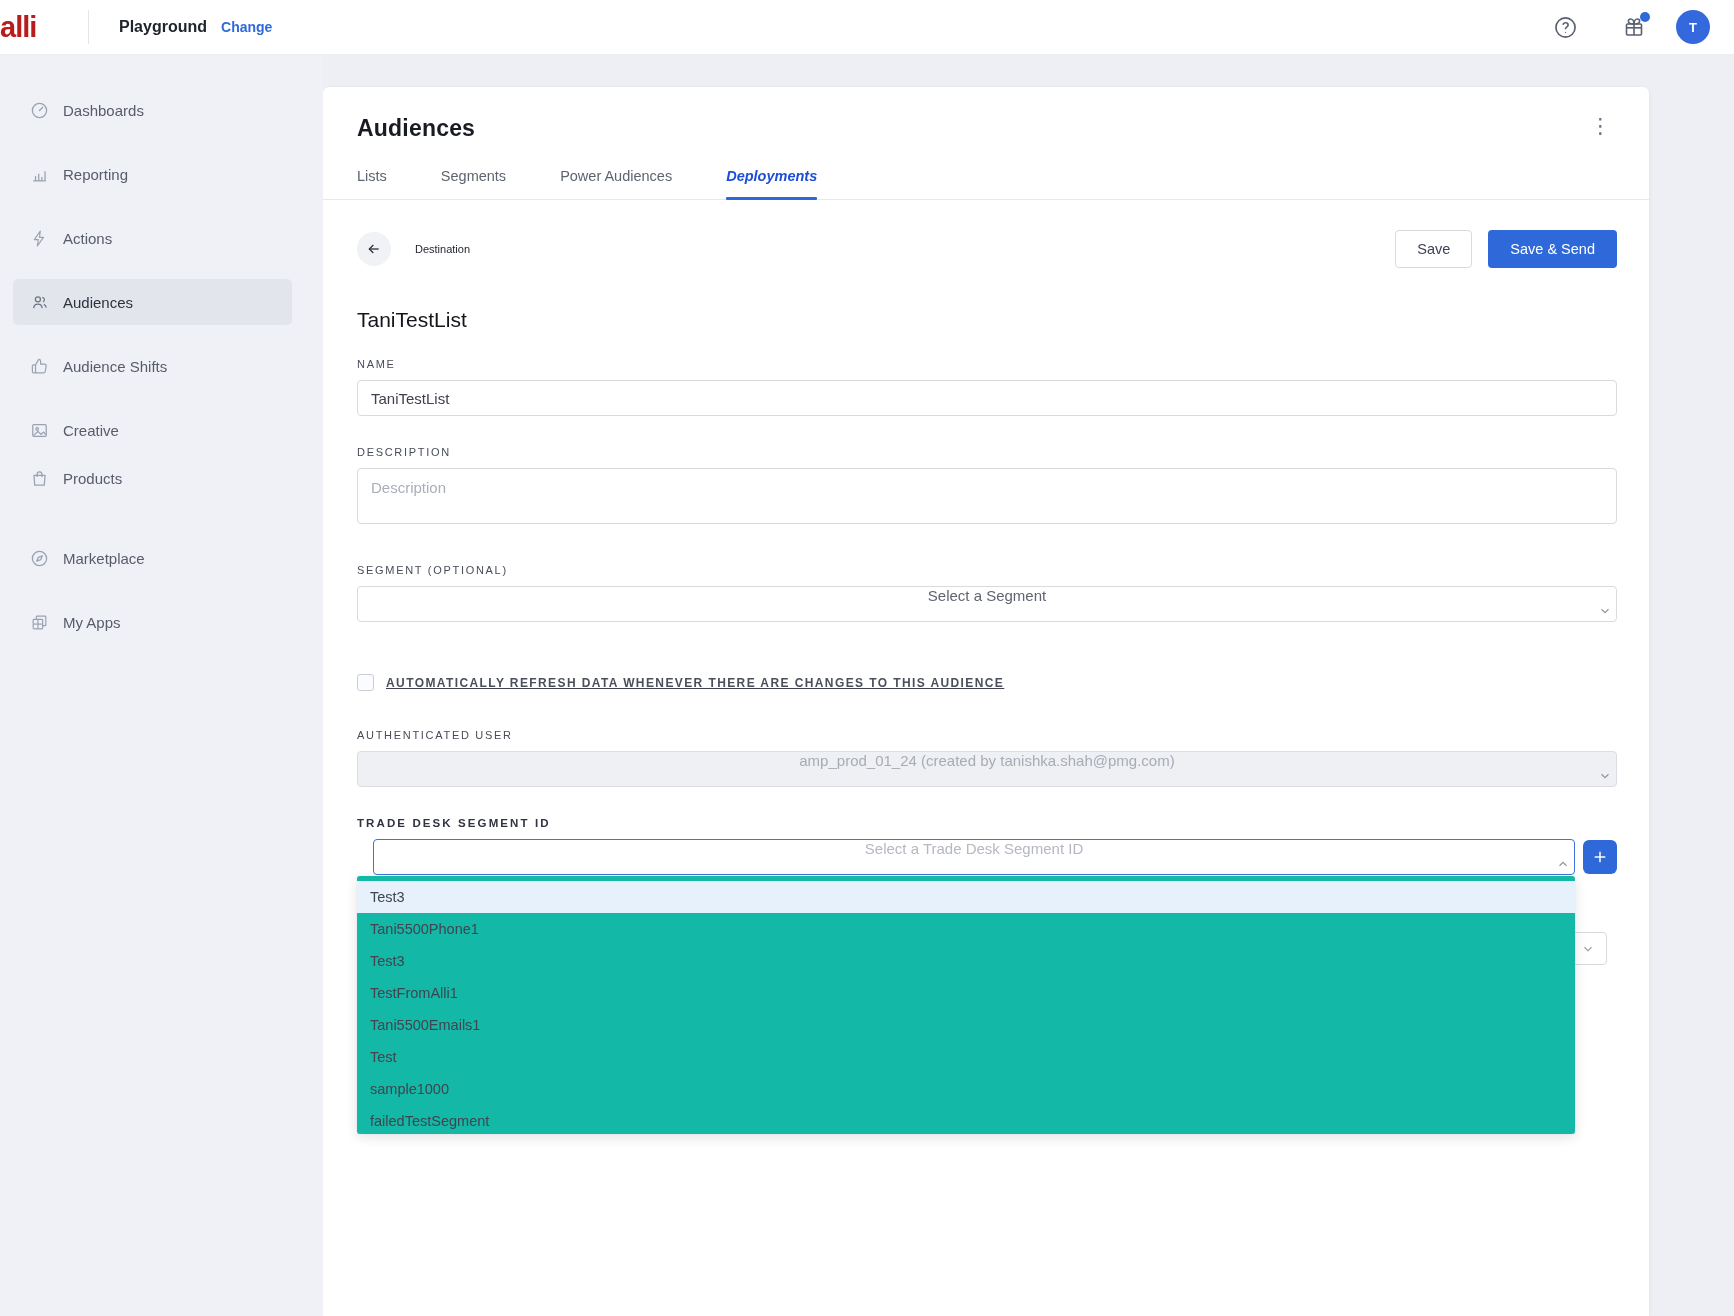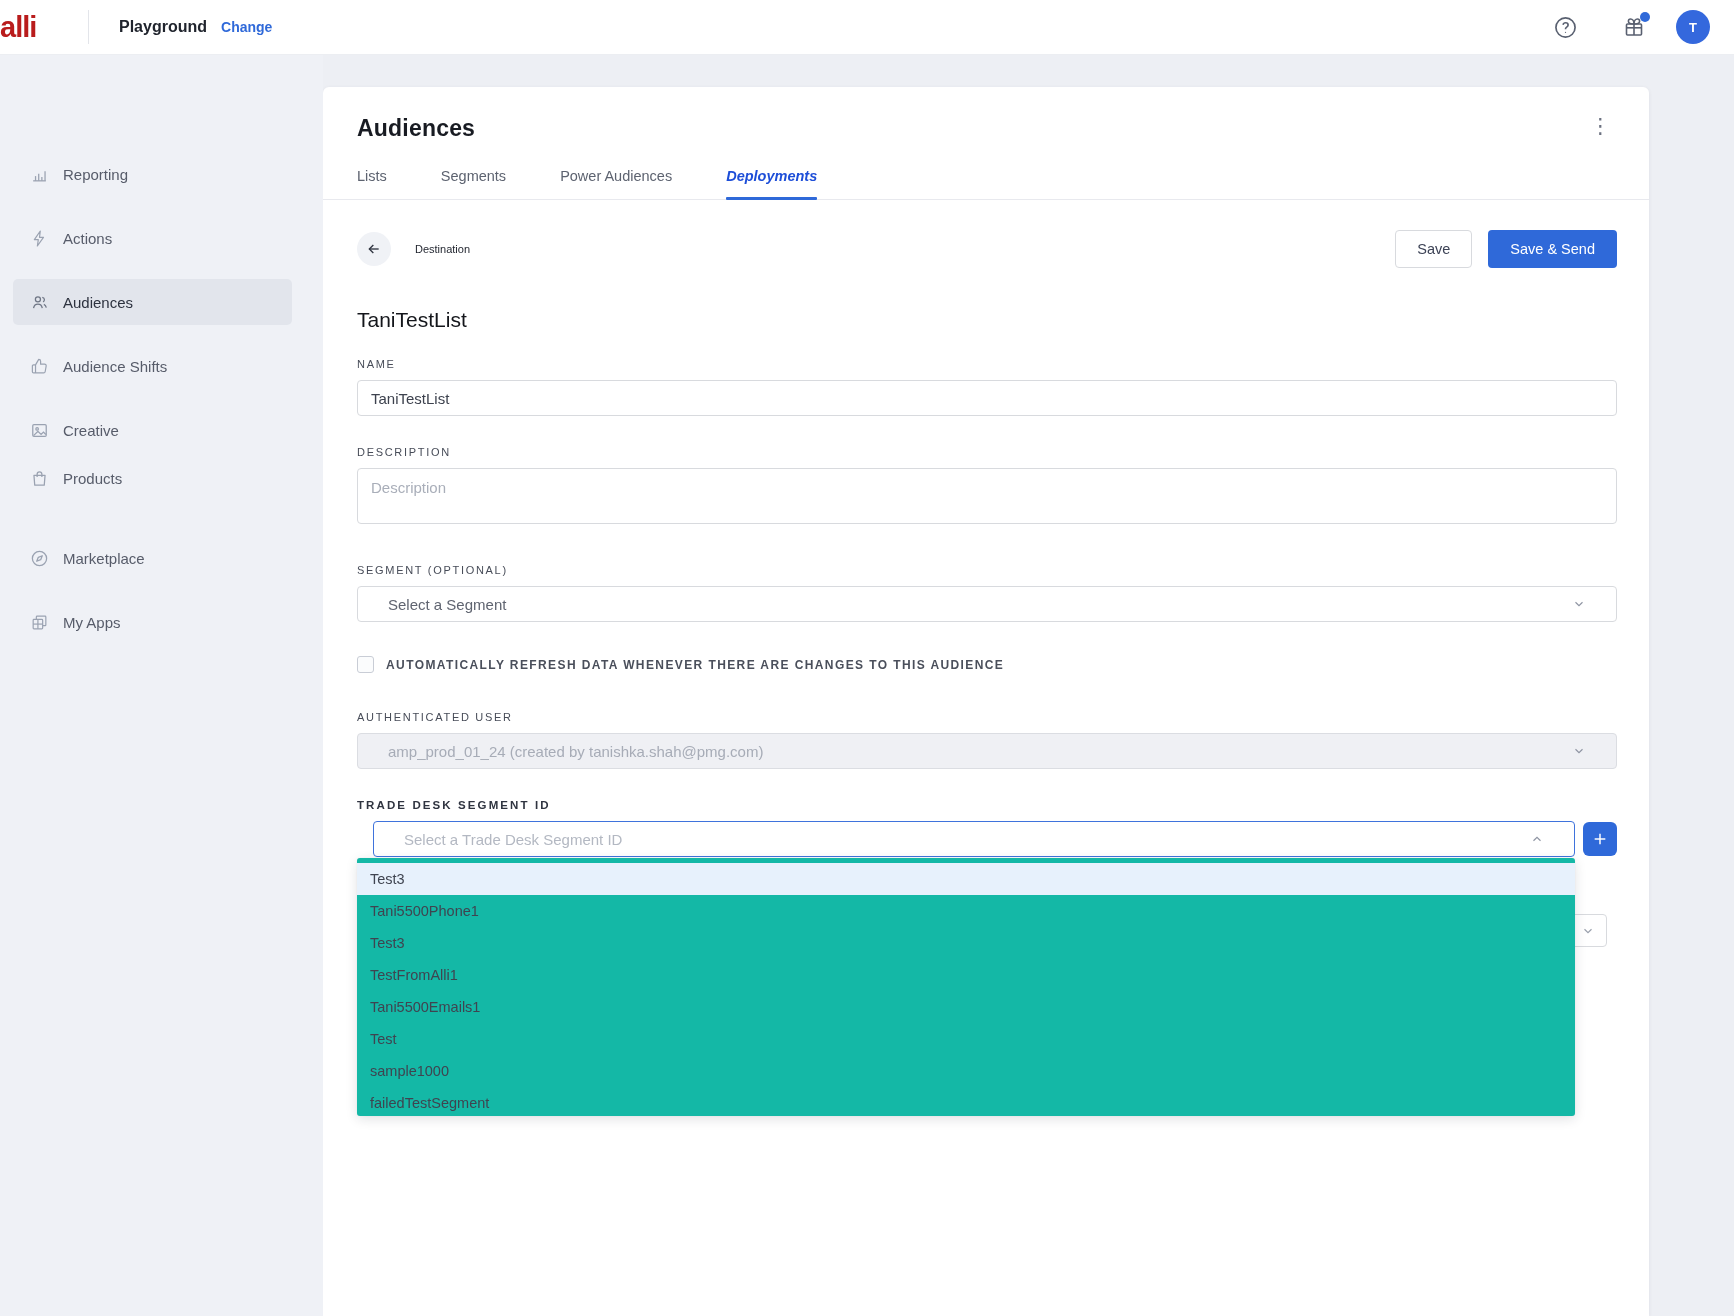--- a/index.html
+++ b/index.html
@@ -40,27 +40,27 @@
   .subheader { padding:30px 32px 0 34px; display:flex; align-items:center; }
   .back-btn { width:34px; height:34px; border-radius:50%; background:#f0f2f6; border:none; color:#2f3440; display:flex; align-items:center; justify-content:center; cursor:pointer; }
   .subheader-title { margin-left:24px; font-size:11px; font-weight:500; color:#1e222c; }
   .btn-save { margin-left:auto; height:38px; padding:0 21px; background:#fff; border:1px solid #d8dade; border-radius:4px; font-size:14.5px; font-weight:500; color:#3d4356; cursor:pointer; font-family:inherit; }
   .btn-save-send { margin-left:16px; height:38px; padding:0 22px; background:#2f69d9; border:none; border-radius:4px; font-size:14.5px; font-weight:500; color:#ffffff; cursor:pointer; font-family:inherit; }
 
   .form { padding:40px 32px 40px 34px; position:relative; }
   .form-heading { font-size:21px; font-weight:500; color:#14161b; margin-bottom:26px; }
   .flabel { display:block; font-size:11px; font-weight:400; letter-spacing:1.7px; color:#474c58; margin-bottom:10px; }
   .flabel.dark { font-size:11.5px; font-weight:700; letter-spacing:2.1px; color:#2f3440; }
-  .mt30 { margin-top:30px; } .mt34 { margin-top:34px; } .mt36 { margin-top:36px; } .mt38 { margin-top:38px; }
+  .mt30 { margin-top:30px; } .mt34 { margin-top:52px;text-decoration:underline; } .mt36 { margin-top:36px; } .mt38 { margin-top:38px; }
 
   .text-input { width:100%; height:36px; border:1px solid #d8dade; border-radius:4px; padding:0 13px; font-size:15px; color:#3d424e; font-family:inherit; background:#fff; }
   .text-area { width:100%; height:56px; border:1px solid #d8dade; border-radius:4px; padding:10px 13px; font-size:15px; color:#3d424e; font-family:inherit; resize:none; background:#fff; }
   .text-input::placeholder, .text-area::placeholder { color:#a9aeb9; }
 
-  .select { width:100%; height:36px; border:1px solid #d8dade; border-radius:4px; padding:0 30px; font-size:15px; display:flex; align-items:center; background:#fff; cursor:pointer; }
+  .select { width:100%; height:36px; border:1px solid #d8dade; border-radius:4px; padding:0 4px; font-size:15px; display:flex; align-items:center; background:#fff; cursor:pointer;flex-direction:column; }
   .select .sel-text { color:#5f6470; }
   .select .chev { margin-left:auto; color:#8f95a3; display:flex; }
   .select.disabled { background:#eff0f4; border-color:#dbdde2; cursor:default; }
   .select.disabled .sel-text { color:#a7acb7; }
   .select.focused { border:1.5px solid #3f73dc; }
   .select.focused .sel-text { color:#b3b8c2; }
 
   .check-row { display:flex; align-items:center; gap:12px; }
   .checkbox { appearance:none; -webkit-appearance:none; width:17px; height:17px; border:1px solid #c9cdd6; border-radius:3px; background:#fbfcfd; cursor:pointer; flex:none; }
   .check-label { font-size:12px; font-weight:700; letter-spacing:1.4px; color:#4a4f5b; cursor:pointer; }
@@ -102,20 +102,30 @@
         <path d="M12 9c0-3.2 1.6-5 3.4-5 1.4 0 2.2 1 2.2 2.2C17.6 8.2 15 9 12 9z"></path>
       </svg>
       <span class="notif-dot"></span>
     </div>
     <div class="avatar">T</div>
   </div>
 </div>
 
 <div class="sidebar">
 
+  <div class="side-item" style="top:32px">
+    <span class="sicon">
+      <svg width="19" height="19" viewBox="0 0 24 24" fill="none" stroke="currentColor" stroke-width="1.6">
+          <circle cx="12" cy="12" r="9"></circle>
+          <line x1="12" y1="12" x2="16.5" y2="7.5"></line>
+          <circle cx="12" cy="12" r="1" fill="currentColor" stroke="none"></circle>
+        </svg>
+    </span>
+    <span>Dashboards</span>
+  </div>
 
   <div class="side-item" style="top:96px">
     <span class="sicon">
       <svg width="19" height="19" viewBox="0 0 24 24" fill="none" stroke="currentColor" stroke-width="1.6">
           <path d="M4 20h16"></path>
           <path d="M7 20v-6"></path>
           <path d="M11 20v-9"></path>
           <path d="M15 20v-5"></path>
           <path d="M19 20V8"></path>
         </svg>

